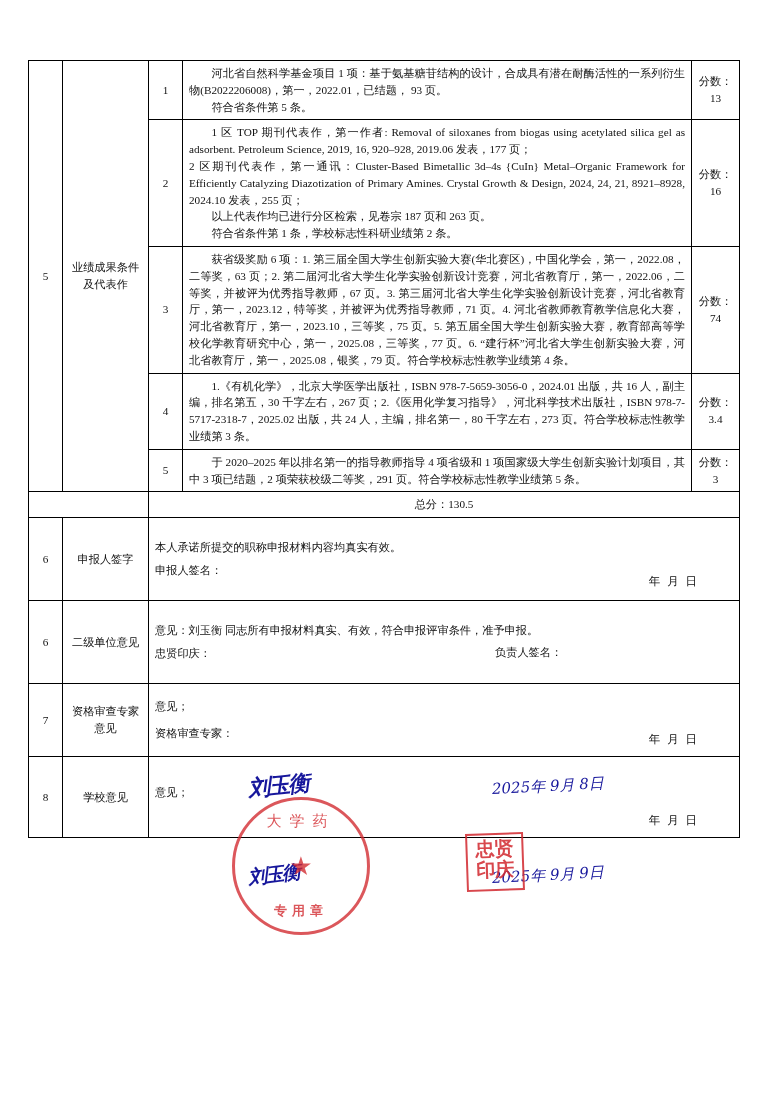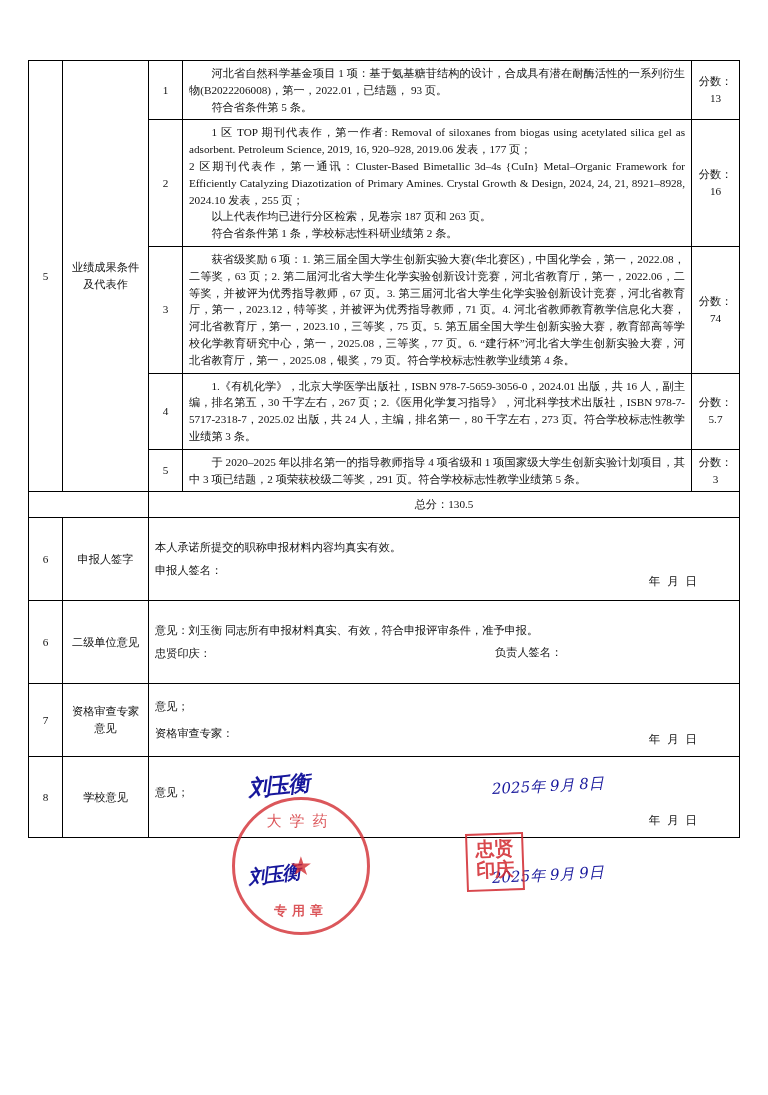--- a/index.html
+++ b/index.html
@@ -241,21 +241,21 @@
         </td>
       </tr>
 
       <tr>
         <td class="col-sub">4</td>
         <td class="cell-body">
           <div class="indent">1.《有机化学》，北京大学医学出版社，ISBN 978-7-5659-3056-0，2024.01 出版，共 16 人，副主编，排名第五，30 千字左右，267 页；2.《医用化学复习指导》，河北科学技术出版社，ISBN 978-7-5717-2318-7，2025.02 出版，共 24 人，主编，排名第一，80 千字左右，273 页。符合学校标志性教学业绩第 3 条。</div>
         </td>
         <td class="score-cell">
           <span class="score-num">分数：</span>
-          <span class="score-num">5.7</span>
+          <span class="score-num">3.4</span>
         </td>
       </tr>
 
       <tr>
         <td class="col-sub">5</td>
         <td class="cell-body">
           <div class="indent">于 2020–2025 年以排名第一的指导教师指导 4 项省级和 1 项国家级大学生创新实验计划项目，其中 3 项已结题，2 项荣获校级二等奖，291 页。符合学校标志性教学业绩第 5 条。</div>
         </td>
         <td class="score-cell">
           <span class="score-num">分数：</span>

